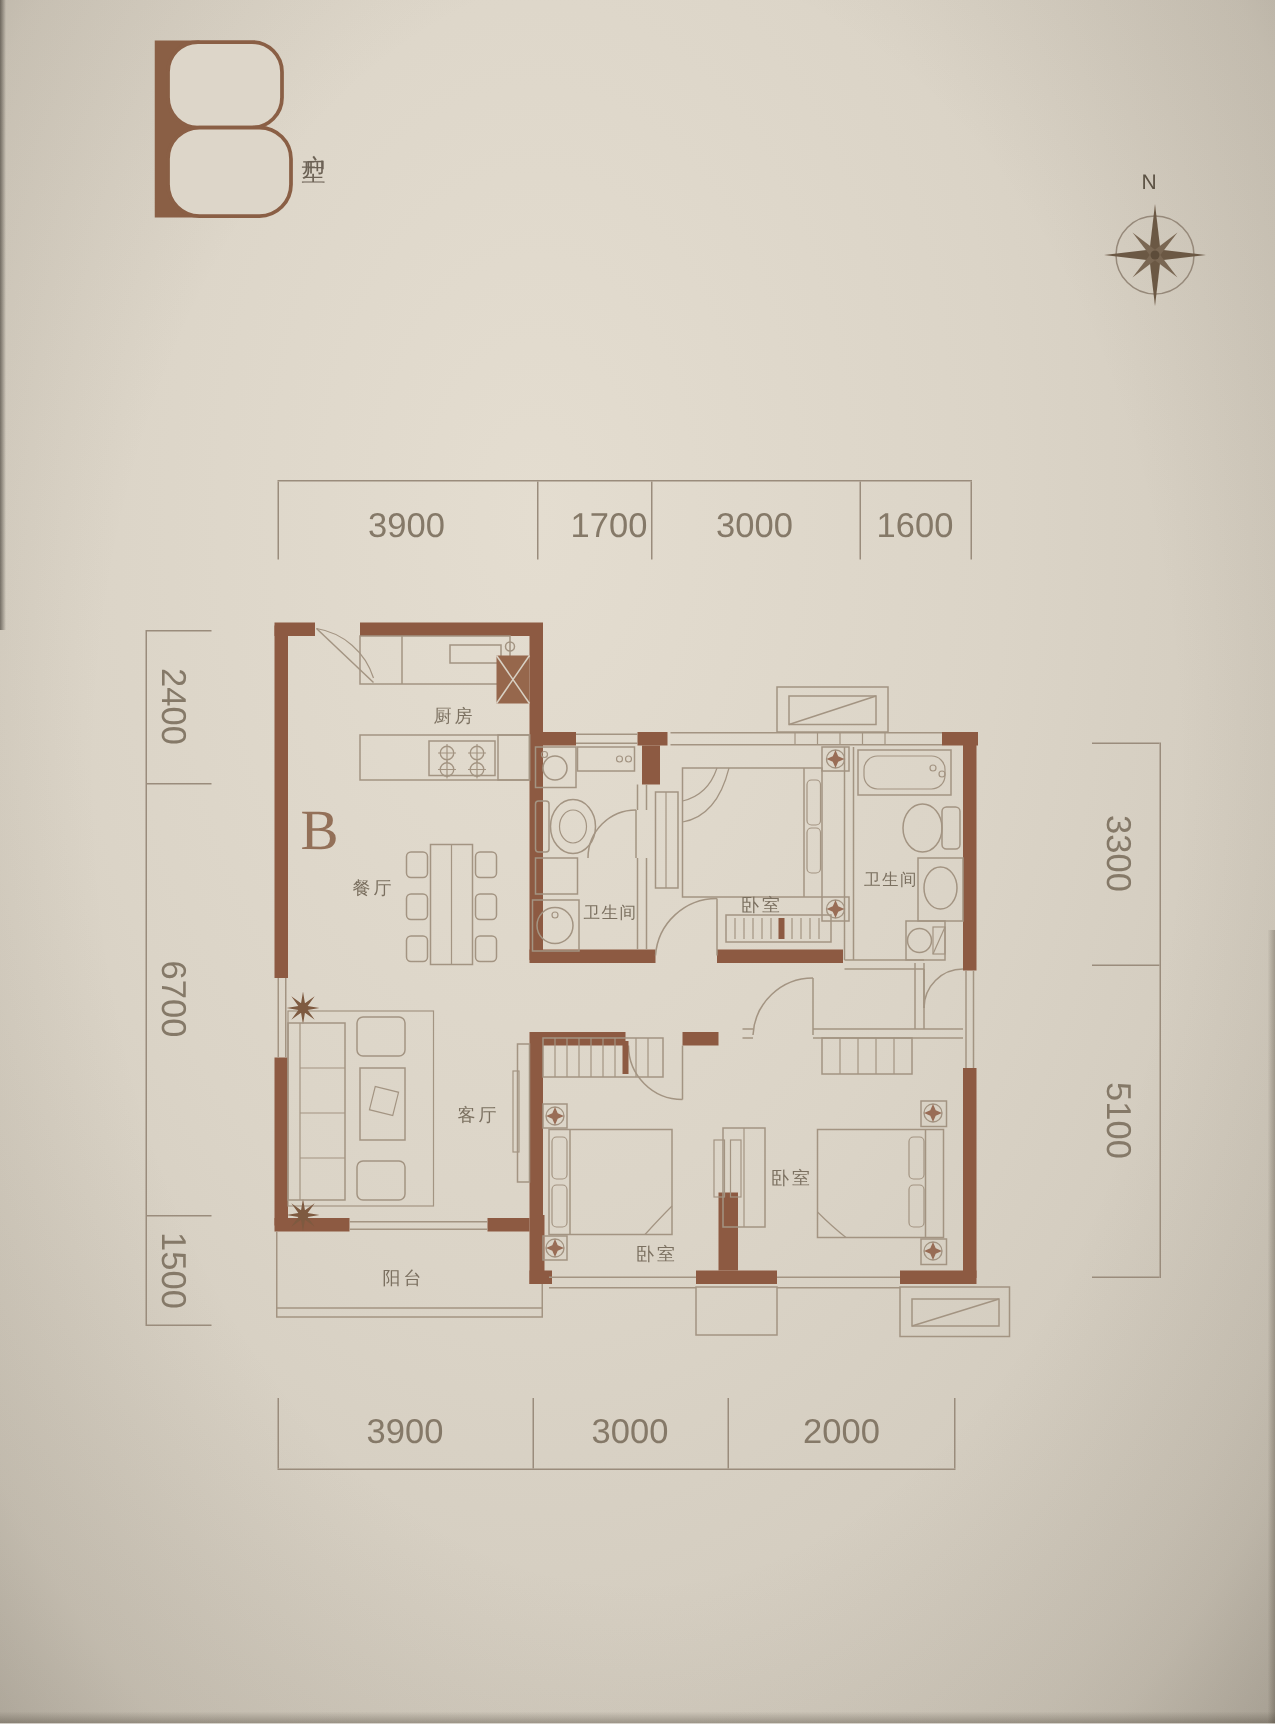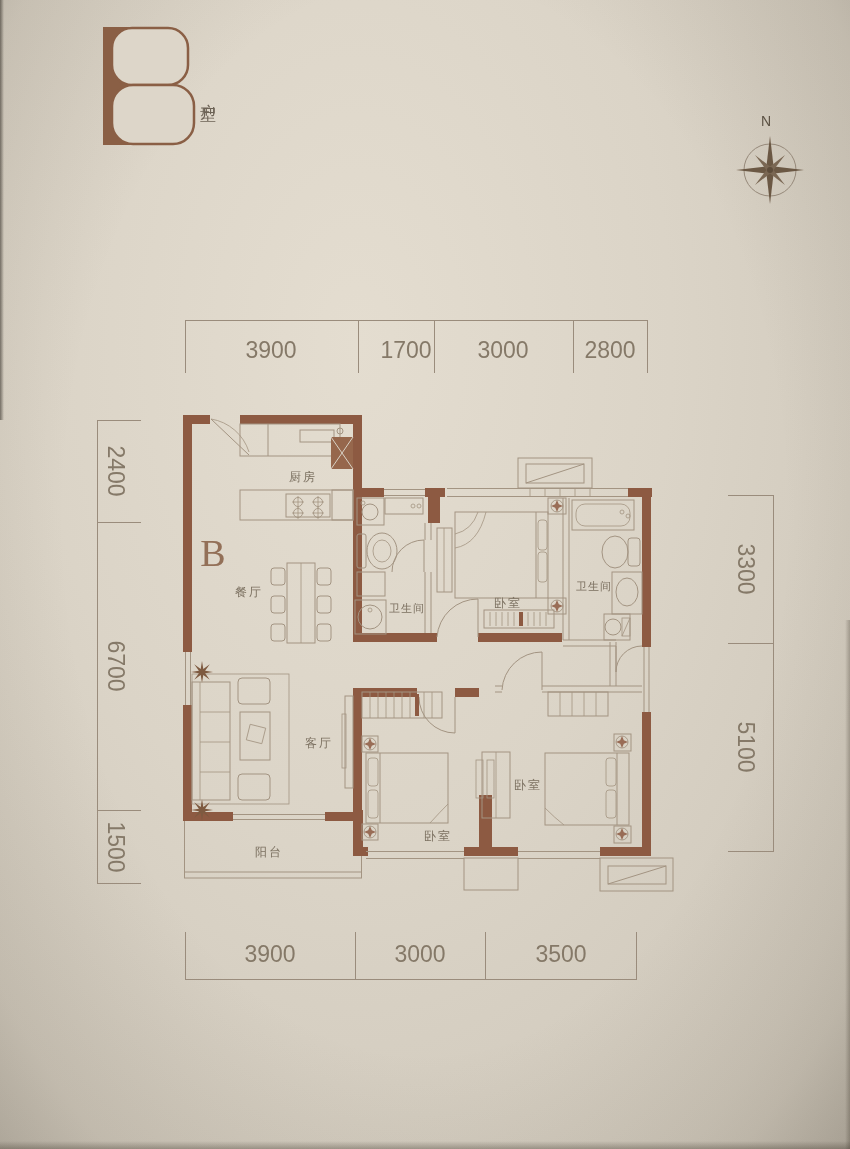--- a/index.html
+++ b/index.html
@@ -87,31 +87,31 @@
 
   <div class="dim dim-top">
     <div class="tick" style="left:0"></div>
     <div class="tick" style="left:173px"></div>
     <div class="tick" style="left:249px"></div>
     <div class="tick" style="left:388px"></div>
     <div class="tick" style="left:462px"></div>
     <span class="lbl" style="left:46px">3900</span>
     <span class="lbl" style="left:181px">1700</span>
     <span class="lbl" style="left:278px">3000</span>
-    <span class="lbl" style="left:385px">2800</span>
+    <span class="lbl" style="left:385px">1600</span>
   </div>
 
   <div class="dim dim-bottom">
     <div class="tick" style="left:0"></div>
     <div class="tick" style="left:170px"></div>
     <div class="tick" style="left:300px"></div>
     <div class="tick" style="left:451px"></div>
     <span class="lbl" style="left:45px">3900</span>
     <span class="lbl" style="left:195px">3000</span>
-    <span class="lbl" style="left:336px">3500</span>
+    <span class="lbl" style="left:336px">2000</span>
   </div>
 
   <div class="dim dim-left">
     <div class="tick" style="top:0"></div>
     <div class="tick" style="top:102px"></div>
     <div class="tick" style="top:390px"></div>
     <div class="tick" style="top:463px"></div>
     <span class="lbl" style="top:40px">2400</span>
     <span class="lbl" style="top:235px">6700</span>
     <span class="lbl" style="top:416px">1500</span>

